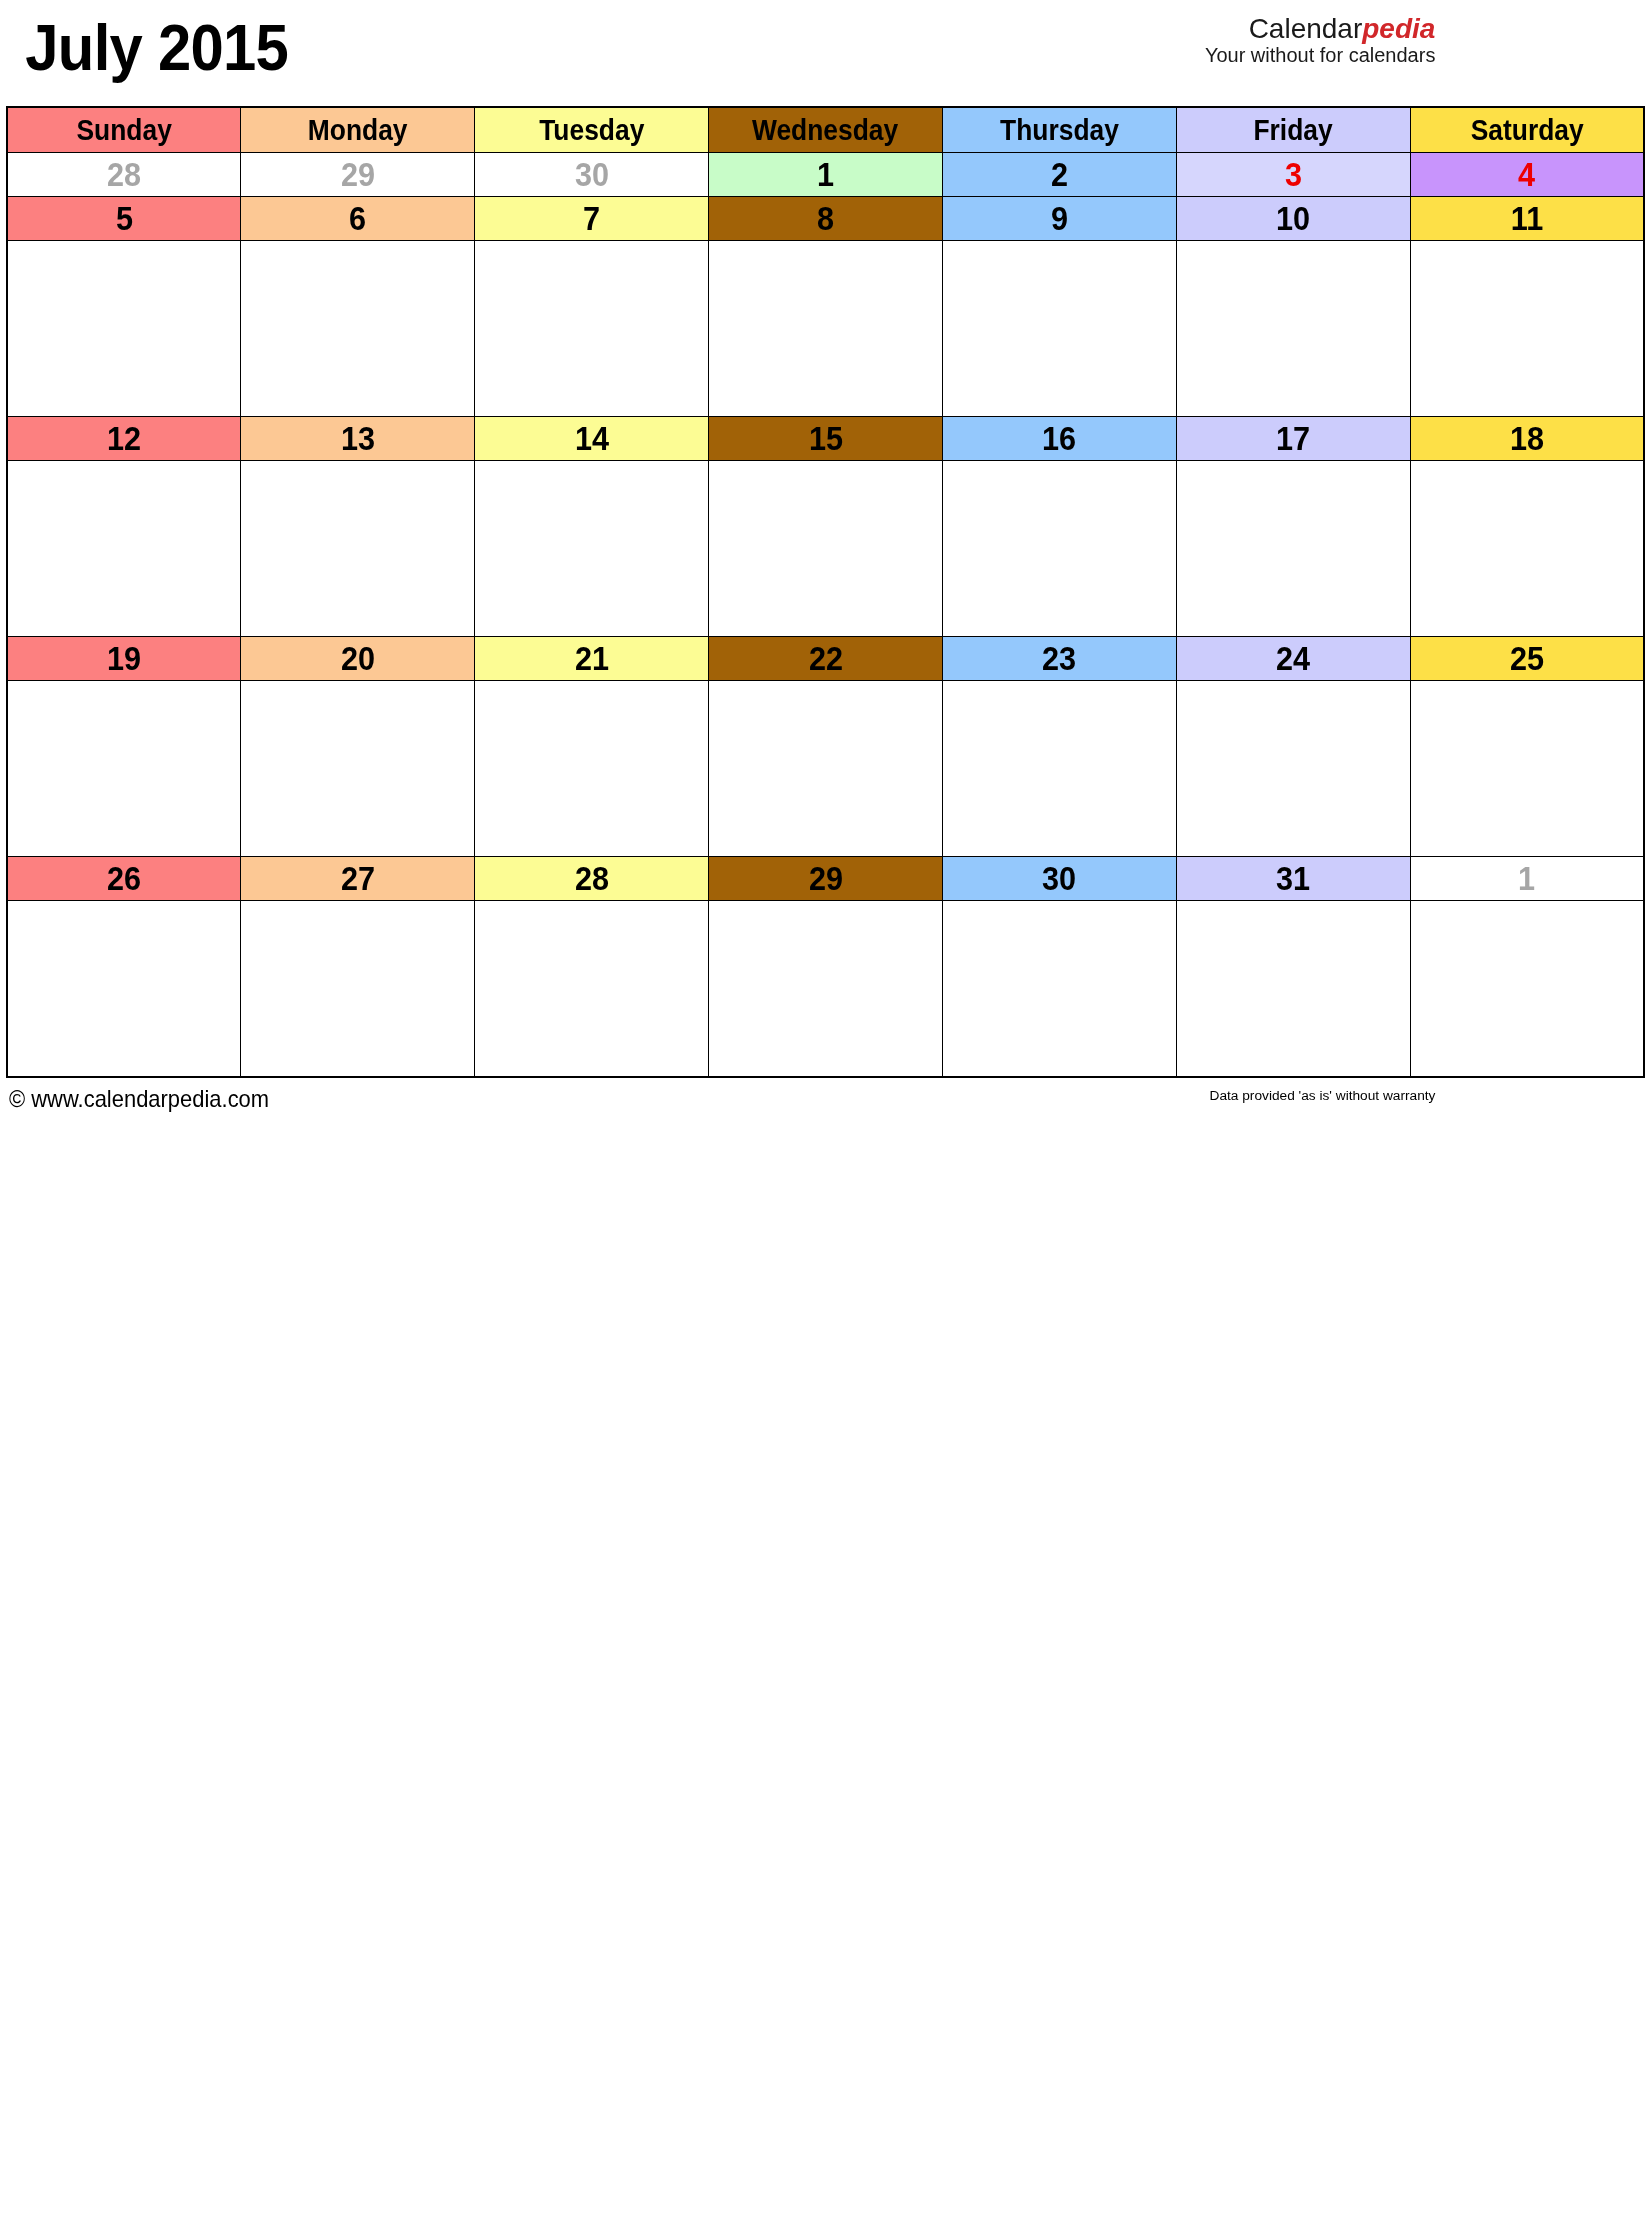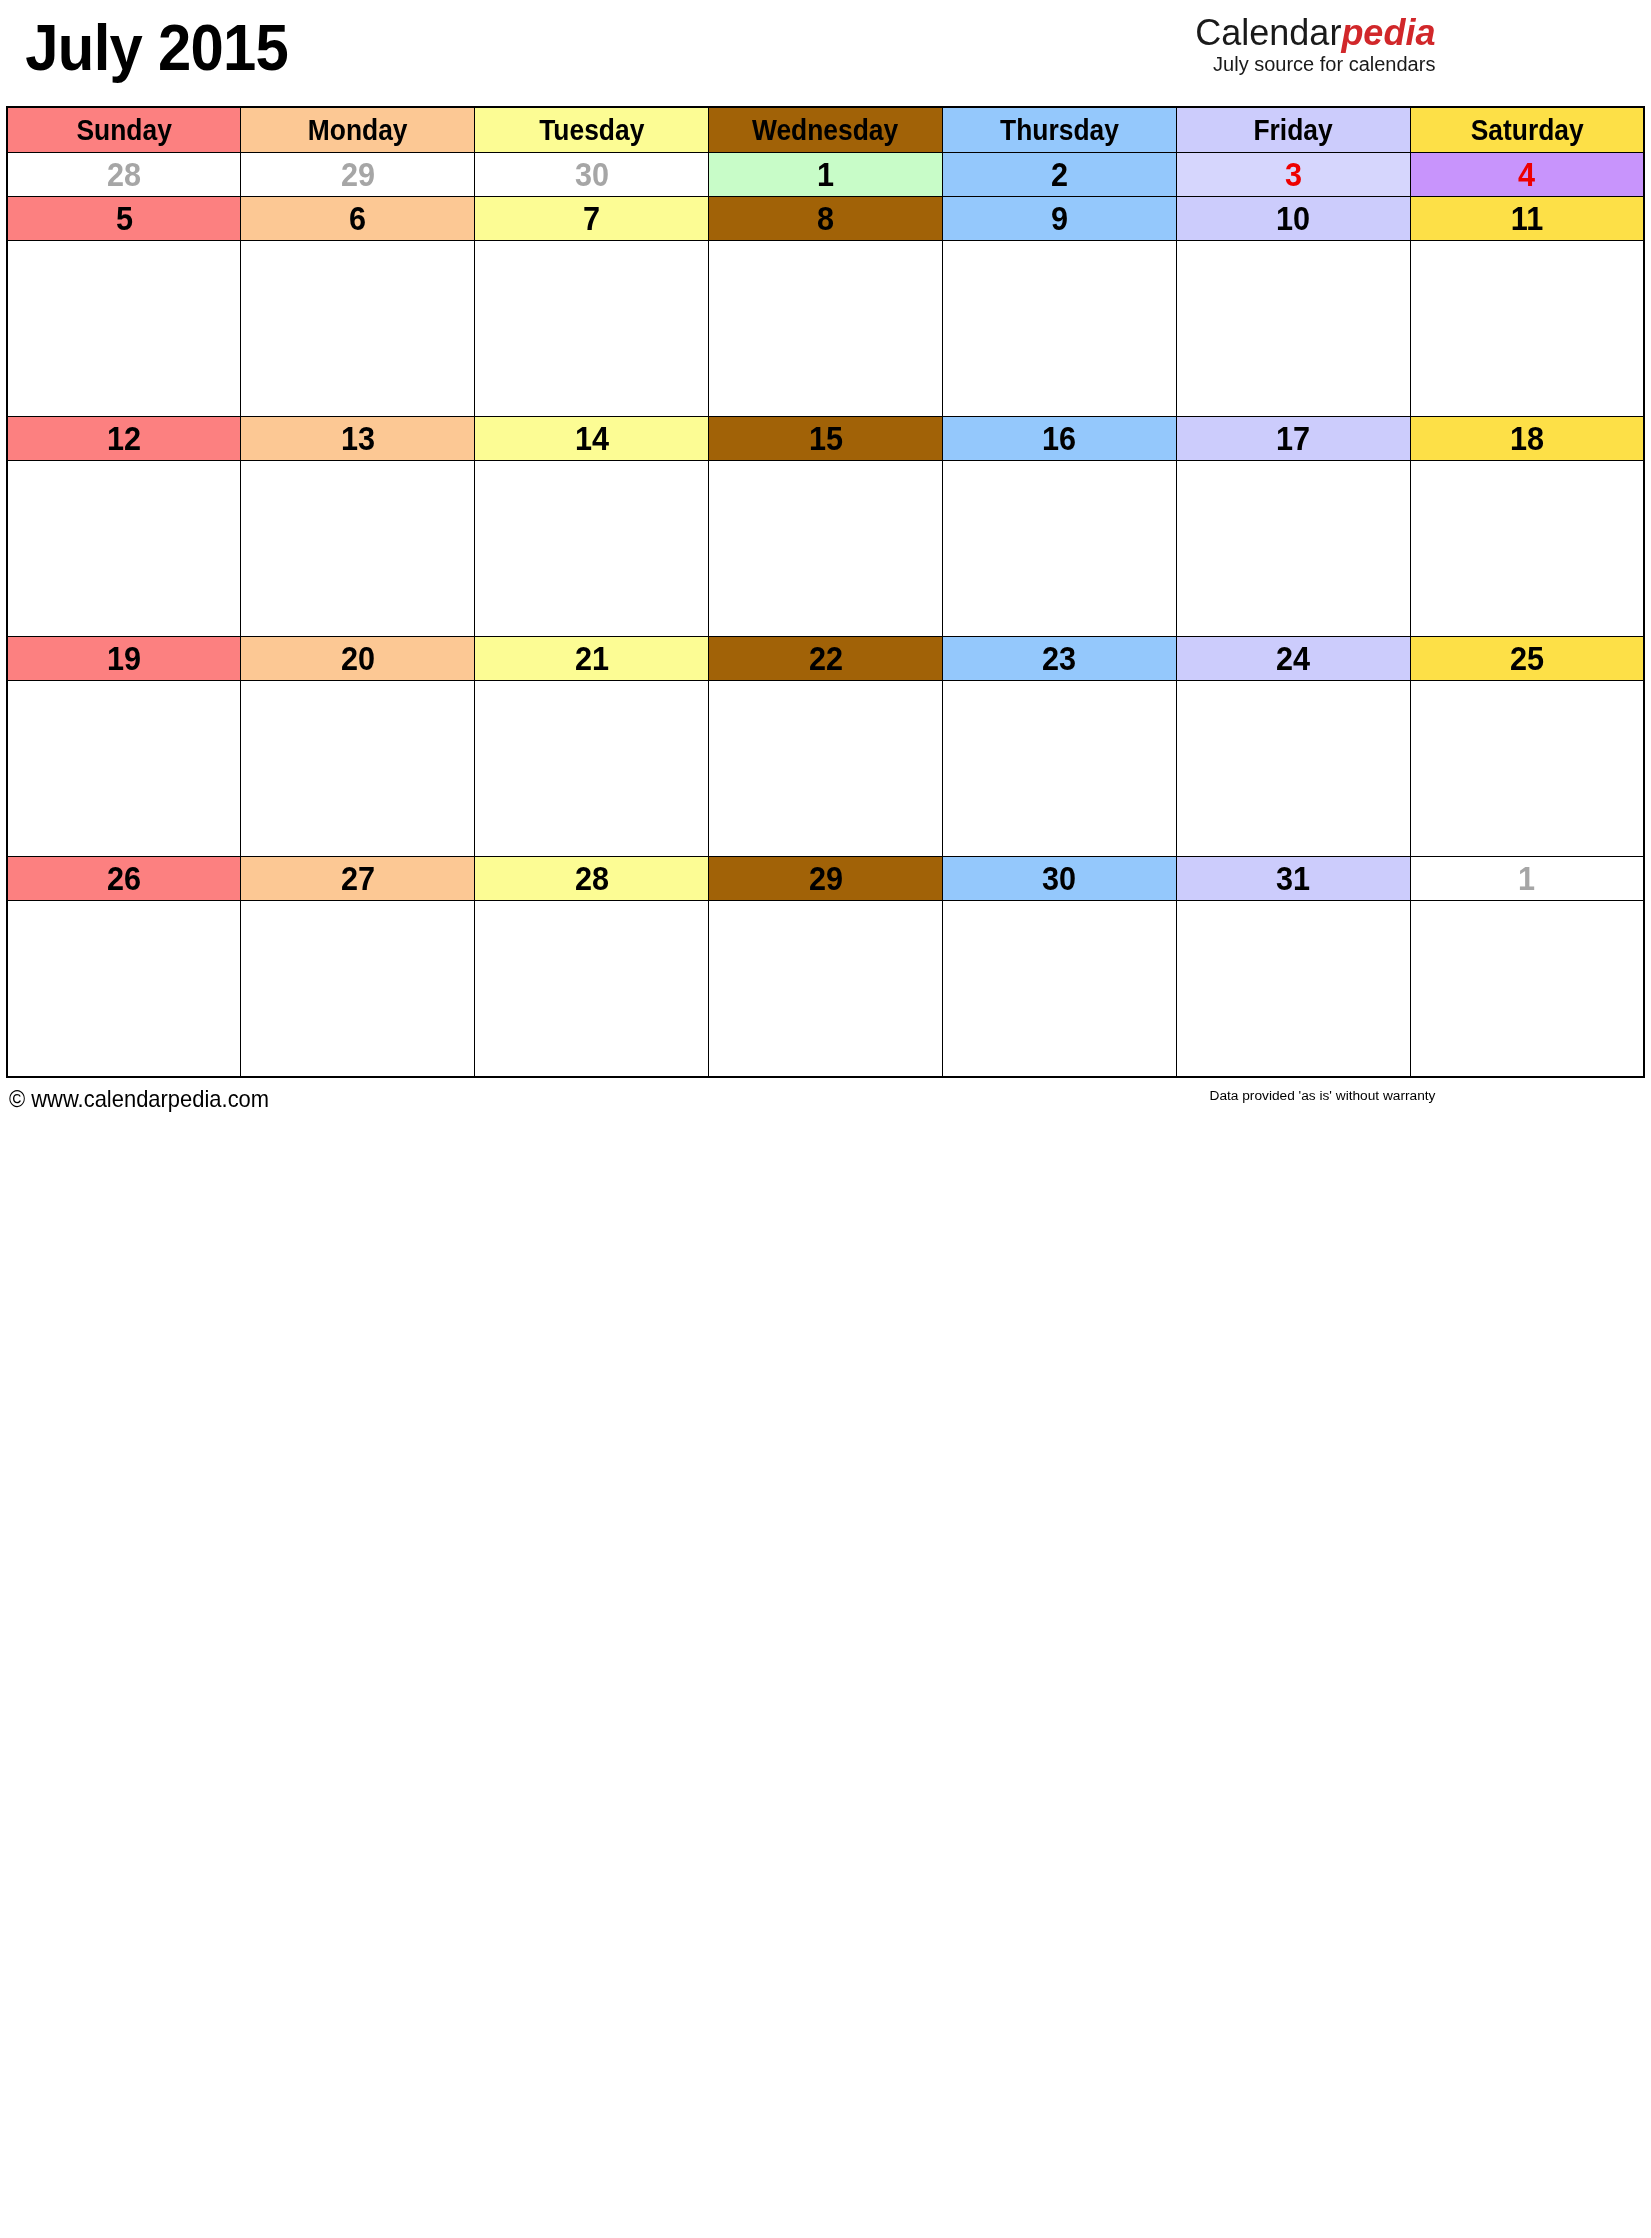--- a/index.html
+++ b/index.html
@@ -44,21 +44,21 @@
     transform: scaleX(0.92);
     transform-origin: left top;
     white-space: nowrap;
   }
   .brand {
     text-align: right;
     padding-top: 4.6px;
     padding-right: 10.6px;
   }
   .brand-line1 {
-    font-size: 36px;
+    font-size: 28px;
     line-height: 1.05;
     white-space: nowrap;
     font-weight: 400;
     margin-left: 36px;
   }
   .brand-cal { color: #1a1a1a; }
   .brand-pedia {
     color: #d1272a;
     font-weight: 700;
     font-style: italic;
@@ -188,21 +188,21 @@
 </style>
 </head>
 <body>
 
 <div class="page">
 
   <div class="topbar">
     <div class="month-title">July 2015</div>
     <div class="brand">
       <div class="brand-line1"><span class="brand-cal">Calendar</span><span class="brand-pedia">pedia</span></div>
-      <div class="brand-line2">July source for calendars</div>
+      <div class="brand-line2">Your without for calendars</div>
     </div>
   </div>
 
   <table class="cal">
     <colgroup>
       <col>
         <col>
         <col>
         <col>
         <col>

